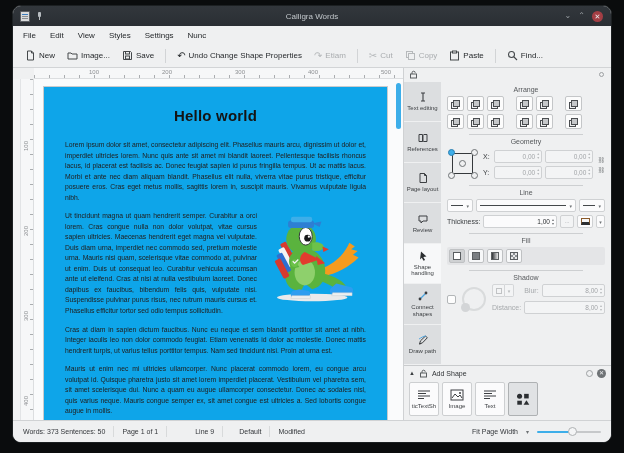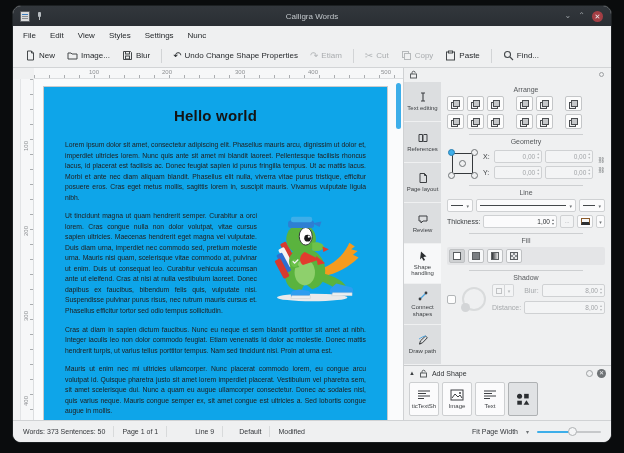--- a/index.html
+++ b/index.html
@@ -211,21 +211,21 @@
             <path d="M1 3h3l1 1h5v5H1z" fill="none" stroke="#44484b" stroke-width="1"></path>
           </svg>
       <span>Image...</span>
     </div>
     <div class="tbtn">
       <svg class="ticon" viewBox="0 0 11 11">
             <path d="M1.5 1.5h7l1 1v7h-8z" fill="none" stroke="#44484b" stroke-width="1"></path>
             <rect x="3.5" y="6" width="4" height="3" fill="none" stroke="#44484b" stroke-width="1"></rect>
             <rect x="3.5" y="1.5" width="4" height="2.5" fill="none" stroke="#44484b" stroke-width="1"></rect>
           </svg>
-      <span>Blur</span>
+      <span>Save</span>
     </div>
     <div class="tsep"></div>
     <div class="tbtn">
       <span class="uglyph">↶</span>
       <span>Undo Change Shape Properties</span>
     </div>
     <div class="tbtn dis">
       <span class="uglyph dis">↷</span>
       <span>Etiam</span>
     </div>

